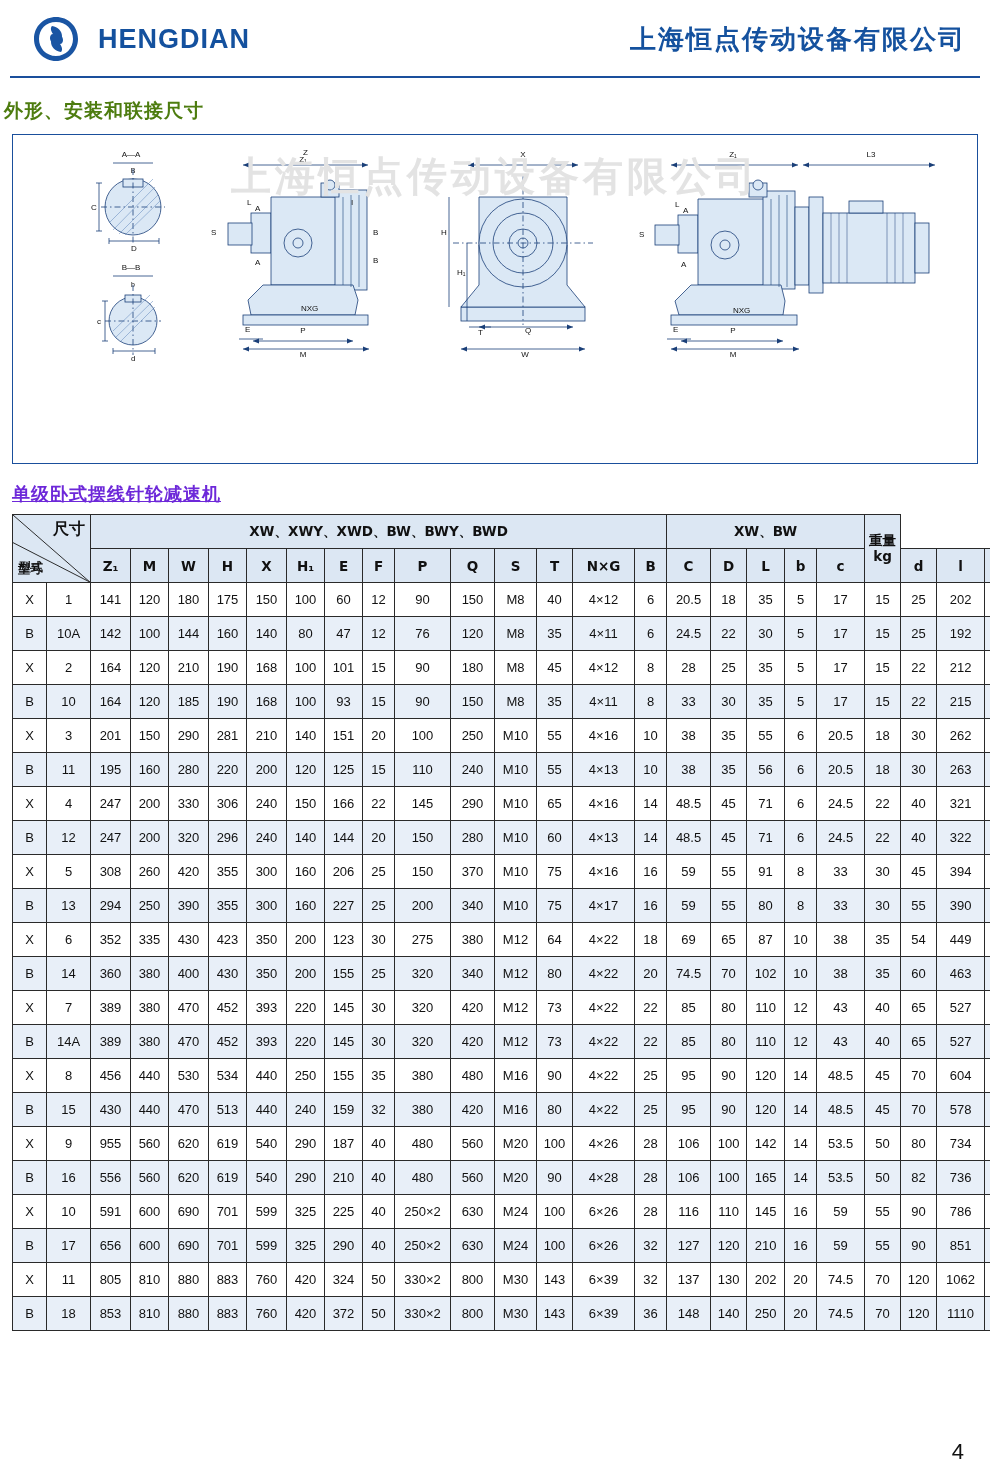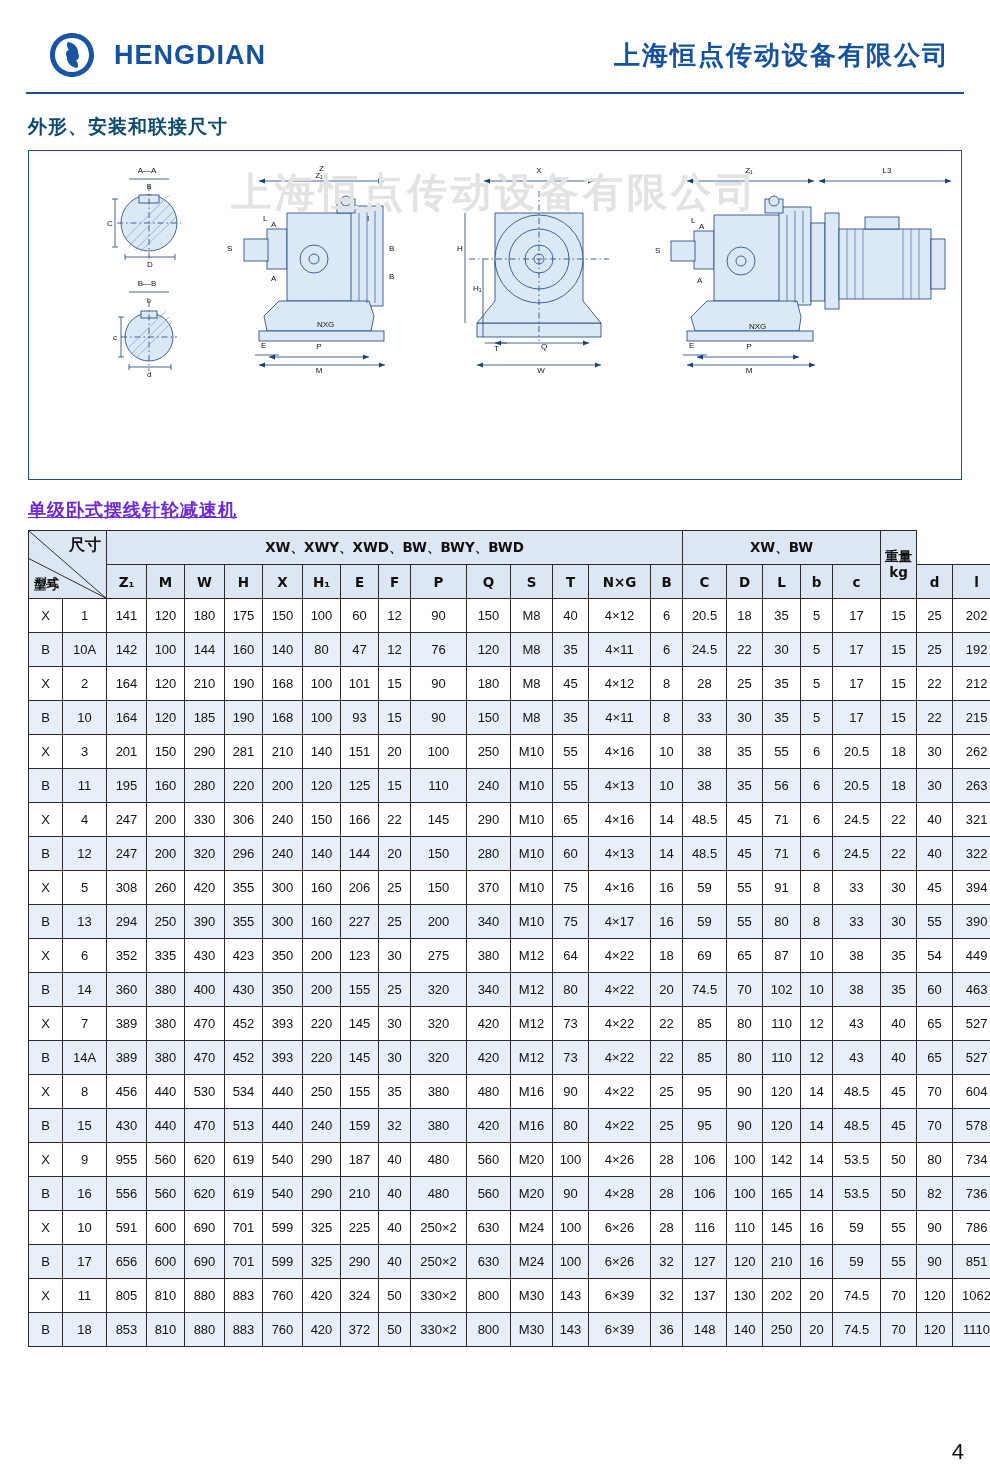--- a/index.html
+++ b/index.html
@@ -6,21 +6,21 @@
   html, body {
     margin: 0; padding: 0;
     width: 990px;
     background: #ffffff;
     font-family: "Liberation Sans", sans-serif;
   }
   .page {
     width: 990px;
     min-height: 1483px;
     position: relative;
-    padding: 16px;
+    padding: 0;
     background: #fff;
   }
 
   
   .header {
     height: 78px;
     display: flex;
     align-items: center;
     justify-content: space-between;
     padding: 0 24px 0 28px;
@@ -54,22 +54,22 @@
     font-weight: bold;
     color: #14519e;
     letter-spacing: 2px;
     font-family: "DejaVu Sans", sans-serif;
   }
 
   
   .section-title {
     font-size: 19px;
     font-weight: bold;
-    color: #0c4a6e;
-    margin: 20px 0 10px 12px;
+    color: #4d7c0f;
+    margin: 20px 0 10px 4px;
     letter-spacing: 1px;
     font-family: "DejaVu Sans", sans-serif;
   }
 
   
   .drawing-box {
     margin: 0 12px;
     border: 1px solid #1a4f9c;
     height: 330px;
     position: relative;

